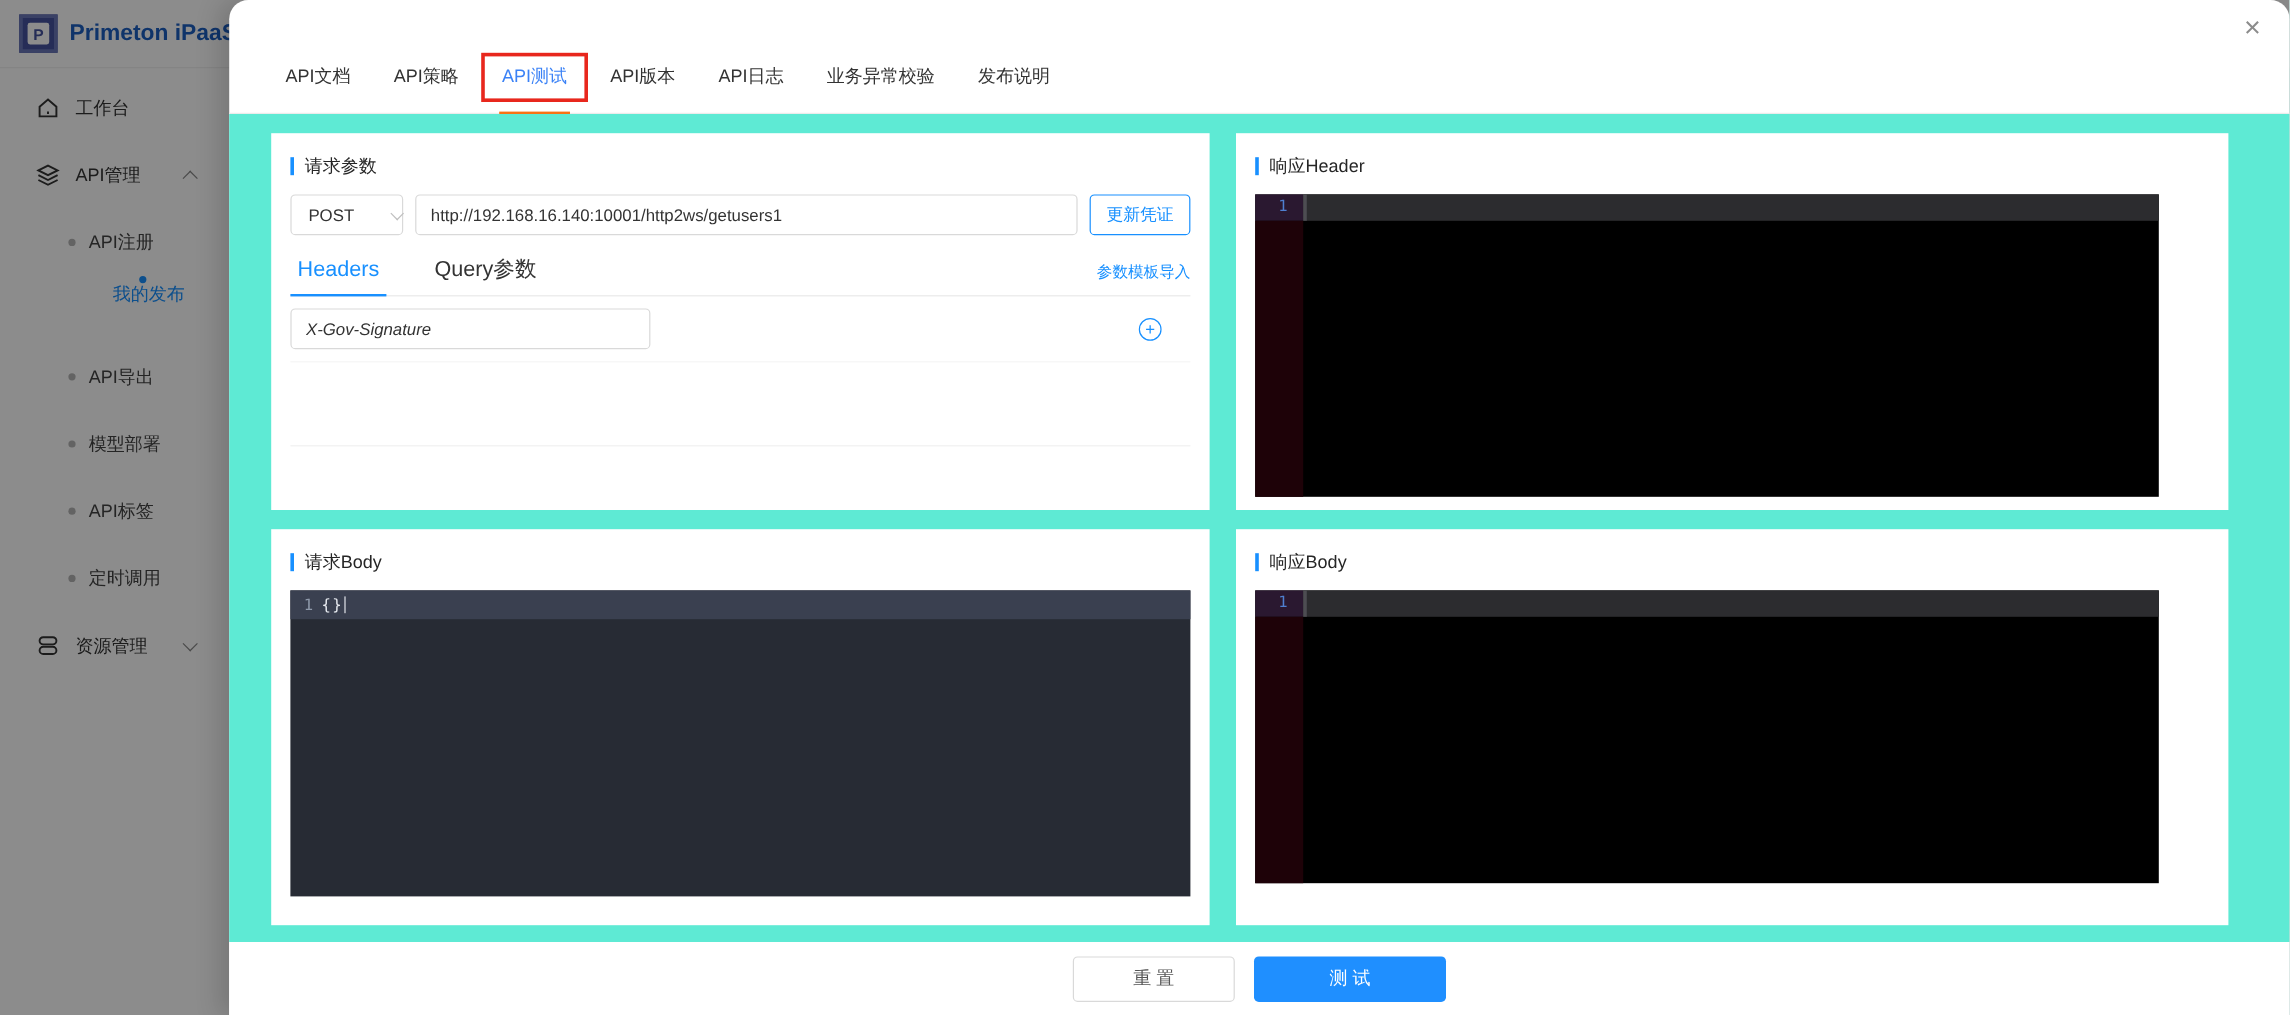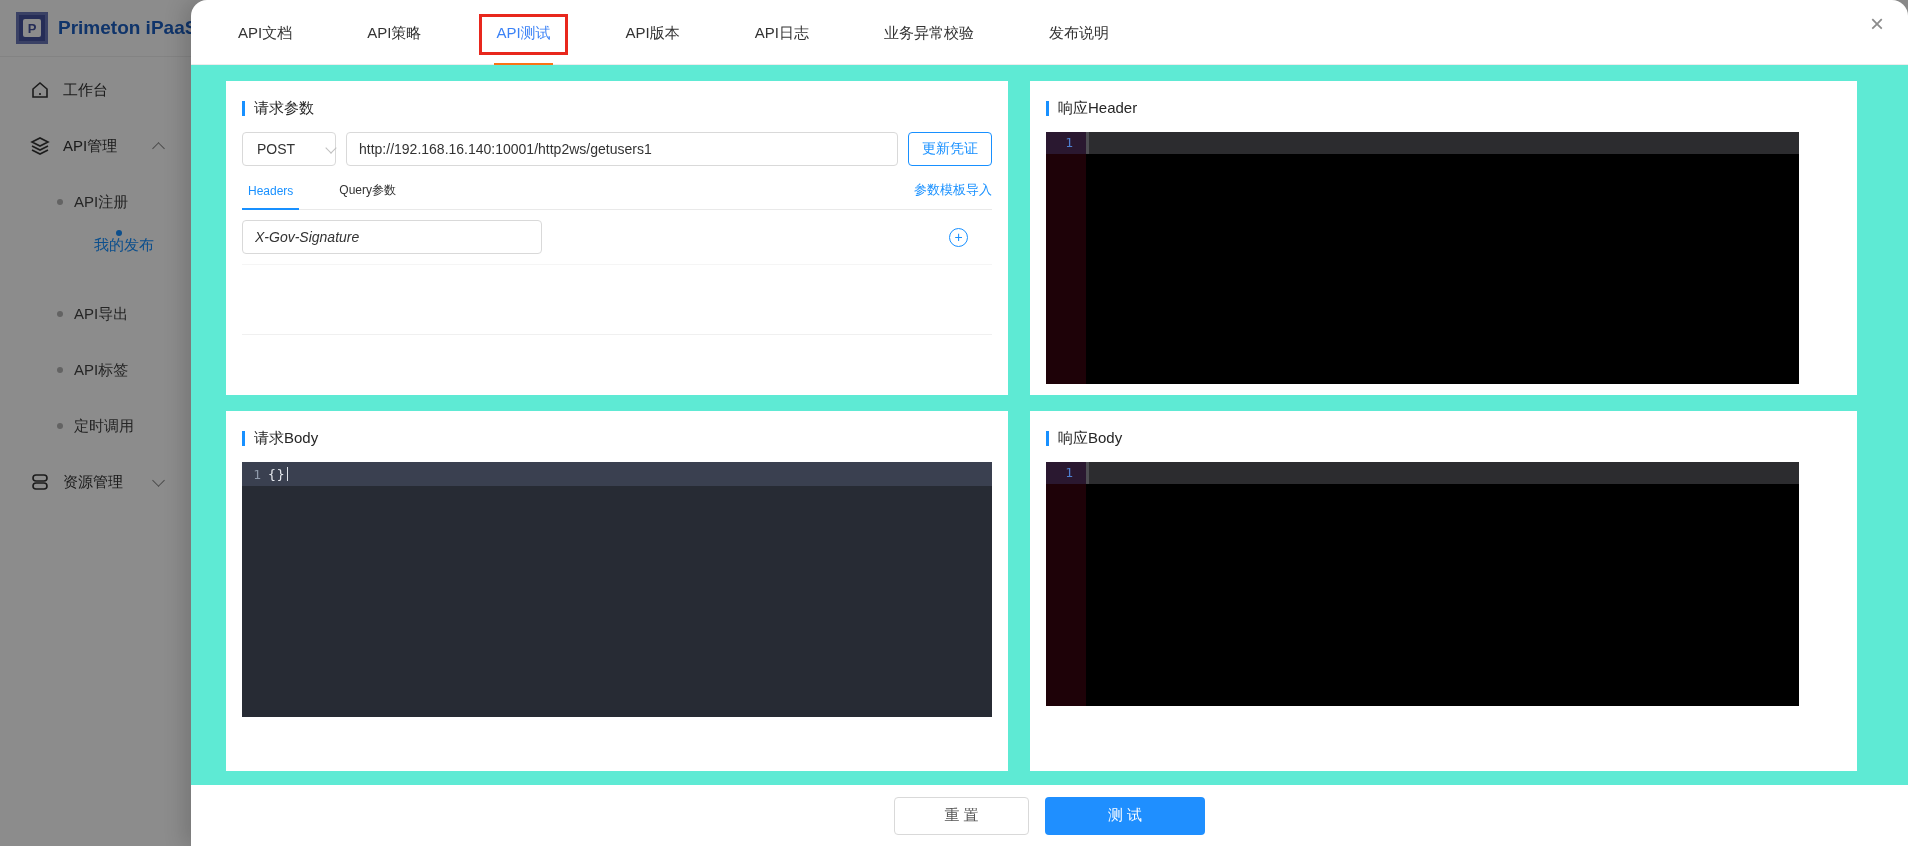--- a/index.html
+++ b/index.html
@@ -28,21 +28,21 @@
   .chev.up { transform:rotate(-135deg); top:26px; }
   .chev.down { transform:rotate(45deg); top:22px; }
   svg.licon { width:20px; height:20px; stroke:#333; fill:none; stroke-width:1.6; }
 
   
   .overlay { position:absolute; inset:0; background:rgba(0,0,0,0.45); z-index:10; }
   .modal { position:absolute; left:191px; top:0; right:0; bottom:0; background:#fff; border-radius:16px 16px 0 0;
     z-index:20; display:flex; flex-direction:column; box-shadow:-8px 0 20px rgba(0,0,0,0.15); }
   .modal-close { position:absolute; top:12px; right:24px; font-size:24px; line-height:1; color:#8c8c8c; cursor:pointer; z-index:5; }
 
-  .tabbar { padding:24px 45px 0; display:flex; gap:71px; border-bottom:1px solid #ececec; }
+  .tabbar { padding:54px 45px 0; display:flex; gap:32px; border-bottom:1px solid #ececec; }
   .tab { font-size:15px; color:#333; padding:0 2px 20px; cursor:pointer; position:relative; white-space:nowrap; }
   .tab.active { color:#3b82f6; border-bottom:2px solid #f97316; margin-bottom:-1px; }
   .annotation-box { position:absolute; left:-15px; right:-15px; top:-10px; bottom:8px; border:3px solid #e8271d; pointer-events:none; }
 
   .modal-body { flex:1; background:#5eead4; padding:16px 51px 14px 35px; display:grid;
     grid-template-columns:782px 1fr; grid-template-rows:314px 1fr; column-gap:22px; row-gap:16px; overflow:hidden; }
   .card { background:#fff; padding:18px 16px; overflow:hidden; }
 
   .card-title { display:flex; align-items:center; font-size:15px; color:#262626; font-weight:500; }
   .card-title::before { content:""; width:3px; height:15px; background:#1890ff; margin-right:9px; }
@@ -50,21 +50,21 @@
   
   .req-line { display:flex; align-items:center; gap:10px; margin-top:14px; }
   .select-box { height:34px; border:1px solid #d9d9d9; border-radius:4px; display:flex; align-items:center;
     padding:0 0 0 14px; font-size:14px; color:#333; background:#fff; cursor:pointer; }
   .select-box .sel-chev { width:8px; height:8px; border-right:1.4px solid #bfbfbf; border-bottom:1.4px solid #bfbfbf; transform:rotate(45deg); margin-left:auto; margin-top:-3px; }
   .method-select { width:94px; flex:0 0 auto; }
   .url-input { flex:1; height:34px; border:1px solid #d9d9d9; border-radius:4px; padding:0 12px; font-size:14px; color:#333; outline:none; font-family:"Liberation Sans",sans-serif; }
   .btn-outline { height:34px; border:1px solid #1890ff; color:#1890ff; background:#fff; border-radius:4px; font-size:14px; padding:0 13px; cursor:pointer; white-space:nowrap; font-family:"Liberation Sans",sans-serif; }
 
   .subtabs { display:flex; align-items:flex-end; gap:34px; margin-top:16px; border-bottom:1px solid #e9e9e9; position:relative; }
-  .subtab { font-size:12px; color:#333; padding:0 6px 10px; cursor:pointer; }
+  .subtab { font-size:18px; color:#333; padding:0 6px 10px; cursor:pointer; }
   .subtab.active { color:#1890ff; border-bottom:2px solid #1890ff; margin-bottom:-1px; }
   .tpl-link { position:absolute; right:0; bottom:10px; font-size:13px; color:#1890ff; cursor:pointer; }
 
   .param-thead { display:flex; align-items:center; height:42px; background:#fcfcfd; border-bottom:1px solid #f0f0f0; font-size:14px; color:#333; }
   .col-name { width:326px; }
   .col-value { flex:1; }
   .col-op { width:60px; text-align:right; }
   .param-row { display:flex; align-items:center; padding:10px 0; border-bottom:1px solid #f5f5f5; }
   .p-input { height:34px; border:1px solid #d9d9d9; border-radius:4px; padding:0 12px; font-size:14px; color:#333; outline:none; font-family:"Liberation Sans",sans-serif; }
   .name-input { width:300px; margin-right:26px;font-style:italic; }
@@ -142,20 +142,24 @@
       <span class="active-bg"></span>
       <span class="dot"></span>
       <span>我的发布</span>
     </div>
 
     <div class="side-item sub">
       <span class="dot"></span>
       <span>API导出</span>
     </div>
 
+    <div class="side-item sub">
+      <span class="dot"></span>
+      <span>模型部署</span>
+    </div>
 
     <div class="side-item sub">
       <span class="dot"></span>
       <span>API标签</span>
     </div>
 
     <div class="side-item sub">
       <span class="dot"></span>
       <span>定时调用</span>
     </div>

